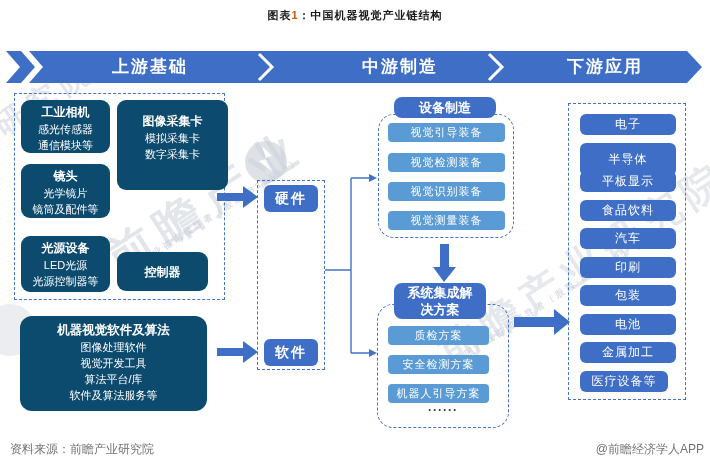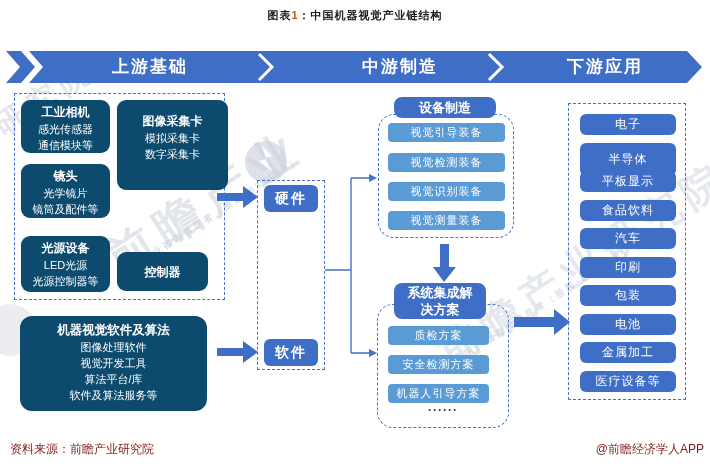--- a/index.html
+++ b/index.html
@@ -13,21 +13,21 @@
   .lbox{background:#0c4a6e;border-radius:9px;color:#fff;text-align:center;box-sizing:border-box;}
   .lbox .bt{font-weight:bold;font-size:12px;line-height:18px;padding-top:3px;}
   .lbox .bl{font-size:11px;line-height:16px;}
   .cbox{display:flex;align-items:center;justify-content:center;}
   .cbox .bt{padding-top:0;}
   .hwsw{background:#3E6EC6;border-radius:6px;color:#fff;font-weight:bold;font-size:14px;display:flex;align-items:center;justify-content:center;letter-spacing:2px;}
   .ghead{background:#3E6EC6;border-radius:8px;color:#fff;font-weight:bold;font-size:13px;display:flex;align-items:center;justify-content:center;text-align:center;line-height:17px;box-sizing:border-box;}
   .mitem{background:#5B9BD5;border-radius:4px;color:#fff;font-size:11px;display:flex;align-items:center;justify-content:center;letter-spacing:1px;text-align:center;}
   .ditem{background:#3E6EC6;border-radius:6px;color:#fff;font-size:12px;display:flex;align-items:center;justify-content:center;letter-spacing:1px;}
   .dots{color:#3a3a3a;font-weight:bold;font-size:12px;text-align:center;letter-spacing:1px;}
-  .footer{top:441px;font-size:12px;color:#7f1d1d;}
+  .footer{top:441px;font-size:12px;color:#737373;}
   .wm{position:absolute;color:#ccd2db;white-space:nowrap;font-weight:bold;transform:rotate(-33deg);transform-origin:0 0;z-index:0;}
   svg{display:block;}
 </style>
 </head>
 <body>
 
 <div id="stage">
 
   <div class="wm" style="left:-14px;top:112px;font-size:30px;letter-spacing:8px;opacity:.55;">研究院</div>
   <div class="wm" style="left:95px;top:238px;font-size:46px;letter-spacing:10px;opacity:.55;">前瞻产业</div>
@@ -127,18 +127,18 @@
   <div class="abs dashed" style="left:568px;top:103px;width:118px;height:297px;z-index:1;"></div>
   <div class="abs ditem" style="left:580px;top:114px;width:96px;height:21px;z-index:2;">电子</div>
   <div class="abs ditem" style="left:580px;top:143px;width:96px;height:33px;z-index:2;">半导体</div>
   <div class="abs ditem" style="left:580px;top:171px;width:96px;height:21px;z-index:2;">平板显示</div>
   <div class="abs ditem" style="left:580px;top:200px;width:96px;height:21px;z-index:2;">食品饮料</div>
   <div class="abs ditem" style="left:580px;top:228px;width:96px;height:21px;z-index:2;">汽车</div>
   <div class="abs ditem" style="left:580px;top:257px;width:96px;height:21px;z-index:2;">印刷</div>
   <div class="abs ditem" style="left:580px;top:285px;width:96px;height:21px;z-index:2;">包装</div>
   <div class="abs ditem" style="left:580px;top:314px;width:96px;height:21px;z-index:2;">电池</div>
   <div class="abs ditem" style="left:580px;top:342px;width:96px;height:21px;z-index:2;">金属加工</div>
-  <div class="abs ditem" style="left:580px;top:371px;width:96px;height:21px;z-index:2;">医疗设备等</div>
+  <div class="abs ditem" style="left:580px;top:371px;width:88px;height:21px;z-index:2;">医疗设备等</div>
 
   <div class="abs footer" style="left:10px;z-index:2;">资料来源：前瞻产业研究院</div>
   <div class="abs footer" style="right:6px;z-index:2;">@前瞻经济学人APP</div>
 
 </div>
 
 </body></html>

